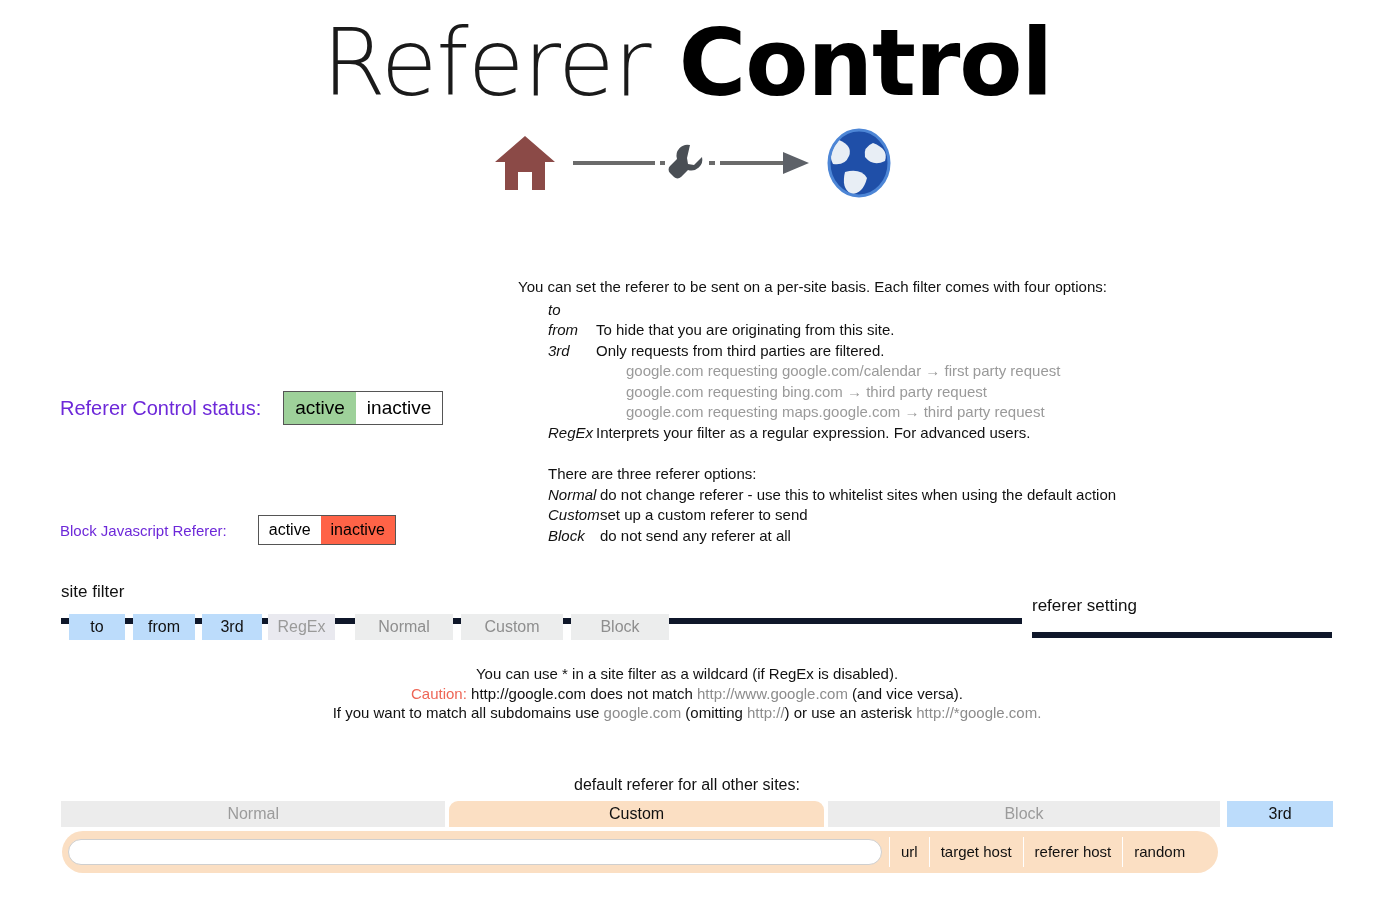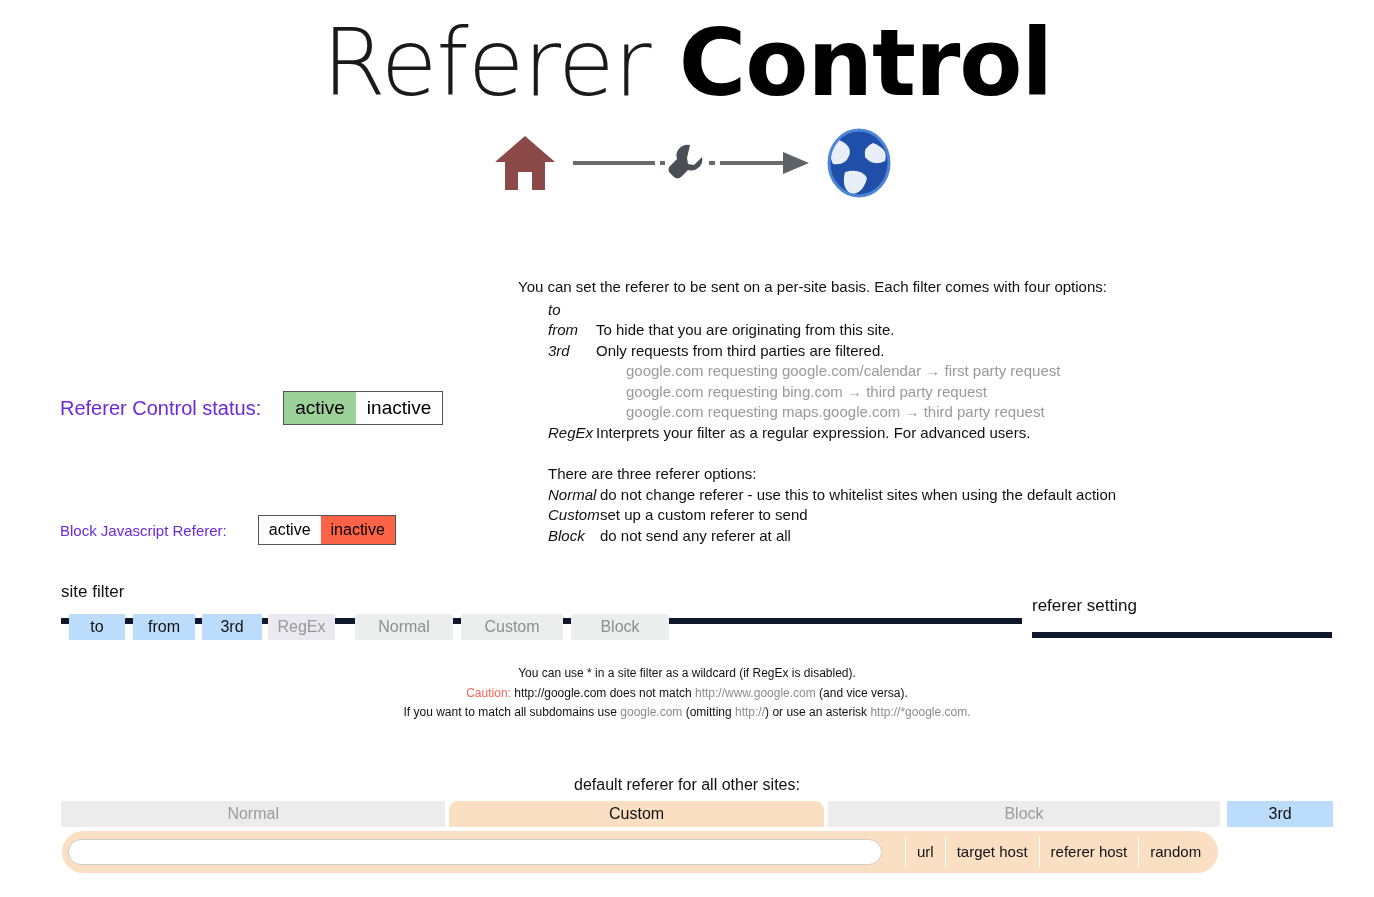--- a/index.html
+++ b/index.html
@@ -163,21 +163,21 @@
   #btn-normal { width: 98px; margin-left: 20px; }
   #btn-custom { width: 102px; margin-left: 8px; }
   #btn-block  { width: 98px; margin-left: 8px; }
 
   
   #hints {
     position: absolute;
     left: 0; top: 664px;
     width: 1374px;
     text-align: center;
-    font-size: 12px;
+    font-size: 15px;
     line-height: 17.7px;
     color: #111111;
   }
   #hints .ln { display: block; padding: 1px 0; }
   .c-red  { color: #ee6656; }
   .c-grey { color: #8c8c8c; }
 
   
   #default-title {
     position: absolute;
@@ -247,21 +247,21 @@
     font-size: 15px;
     color: #111111;
     text-align: center;
     padding: 0 11px;
     box-sizing: border-box;
     border-left: 1px solid #ffffff;
     cursor: pointer;
     user-select: none;
     white-space: nowrap;
   }
-  #cbtn-url { margin-left: 23px; }
+  #cbtn-url { margin-left: 7px; }
 </style>
 </head>
 <body>
 
 <div id="logo-block">
   <div id="app-title">
     <span class="t-light">Referer </span><span class="t-bold">Control</span>
   </div>
 
   <svg id="logo-graphic" viewBox="0 0 410 72">

